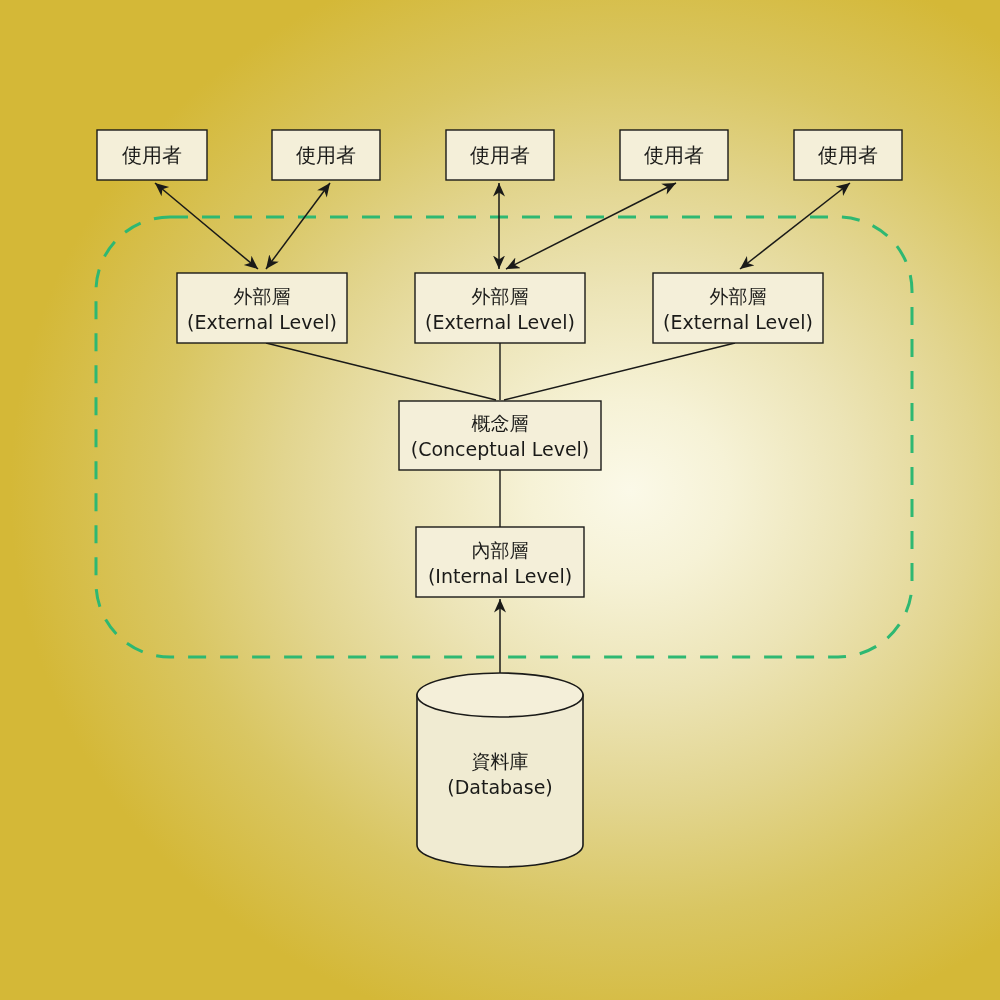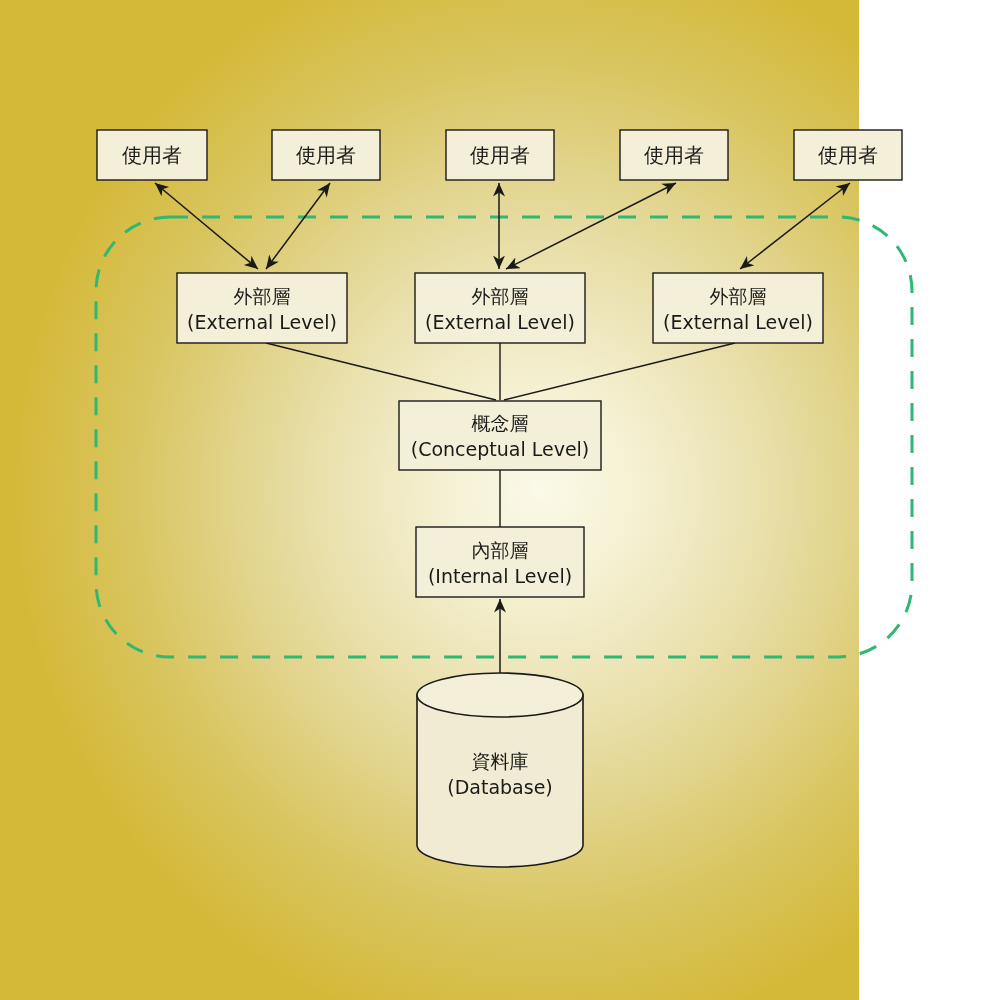--- a/index.html
+++ b/index.html
@@ -6,21 +6,21 @@
   html, body {
     margin: 0;
     padding: 0;
     width: 1000px;
     height: 1000px;
     overflow: hidden;
     font-family: "DejaVu Sans", sans-serif;
   }
   #canvas {
     position: relative;
-    width: 859px;
+    width: 1000px;
     height: 1000px;
     background: radial-gradient(ellipse 62% 56% at 63% 49%,
                 #fbf9e8 0%,
                 #f6f2d6 16%,
                 #ece4b6 36%,
                 #e2d58f 56%,
                 #d9c662 76%,
                 #d4b837 100%);
   }
   #diagram {

